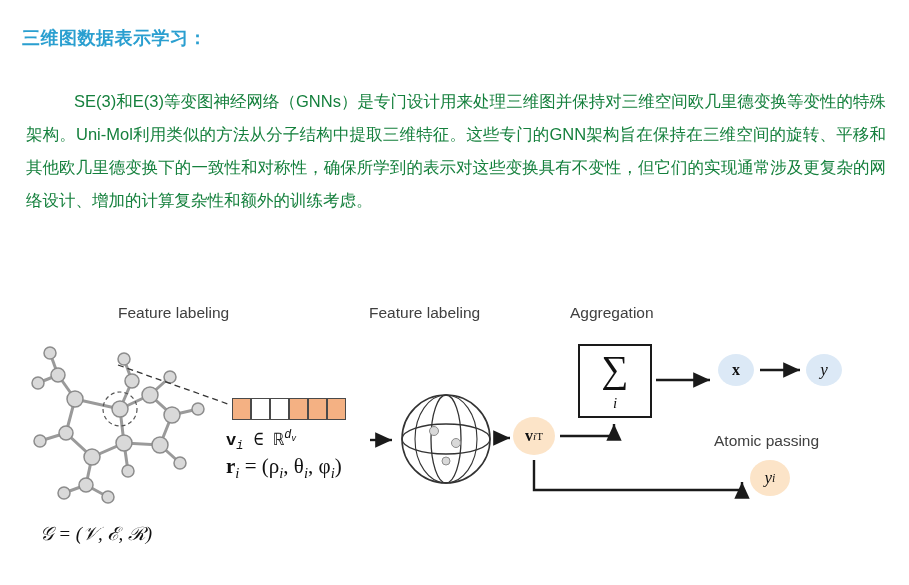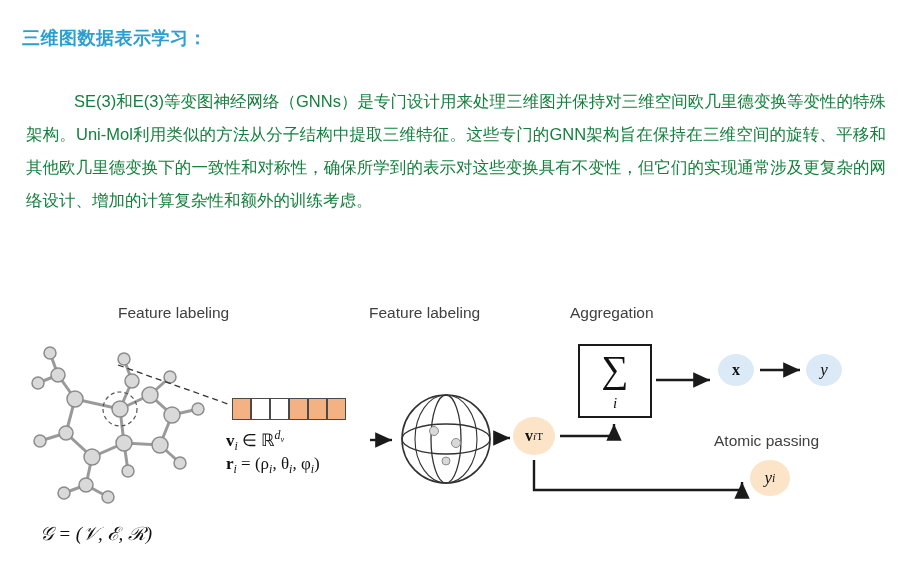--- a/index.html
+++ b/index.html
@@ -106,29 +106,29 @@
     box-sizing: border-box;
     background: #ffffff;
   }
   .vec .cell.filled { background: #f4b183; }
 
   .vec-eq1 {
     position: absolute;
     left: 226px;
     top: 136px;
     font-size: 17px;
-    font-family: Liberation Serif, serif;
+    font-family: Liberation Mono, monospace;
     color: #111;
     white-space: nowrap;
   }
   .vec-eq2 {
     position: absolute;
     left: 226px;
     top: 162px;
-    font-size: 17px;
+    font-size: 21px;
     font-family: "Liberation Serif", serif;
     color: #111;
     white-space: nowrap;
   }
   .sub { font-size: 0.7em; vertical-align: sub; }
   .sup { font-size: 0.7em; vertical-align: super; }
   .bf { font-weight: bold; }
   .it { font-style: italic; }
 
   

